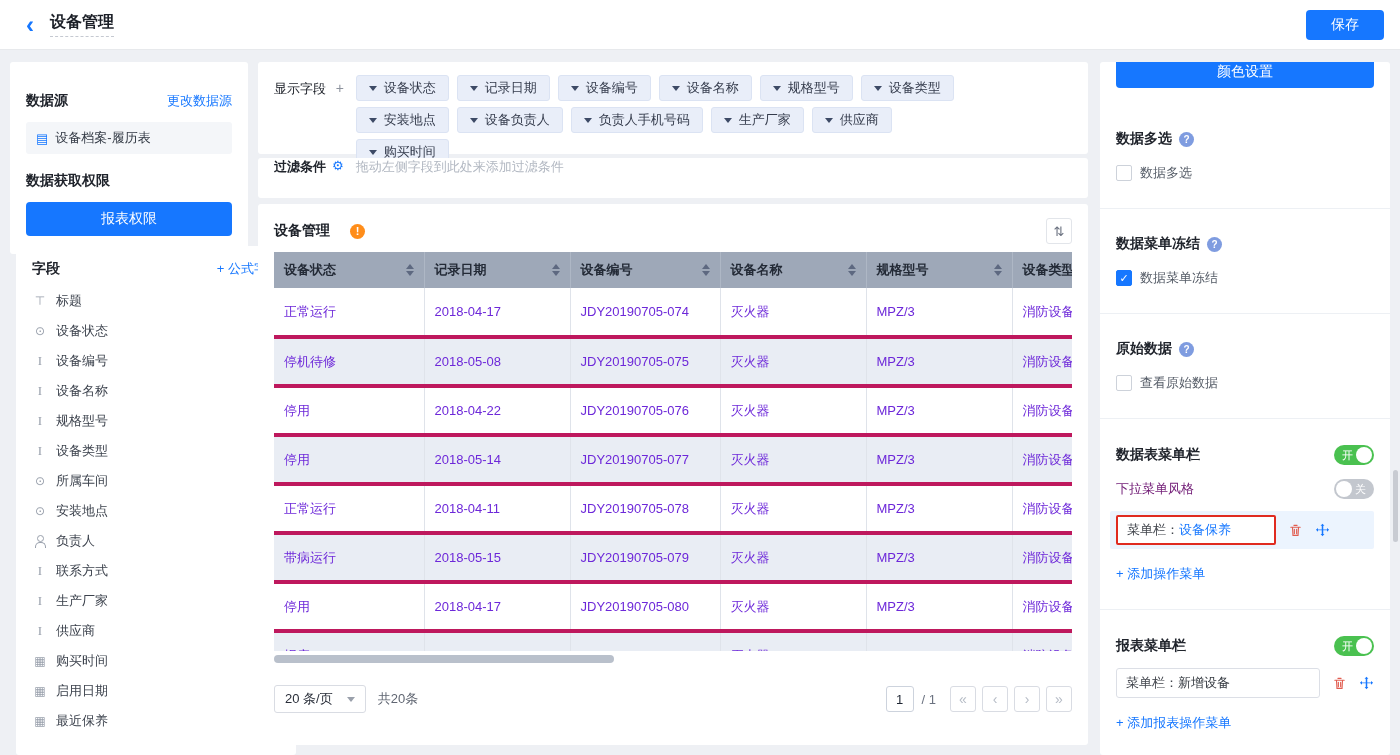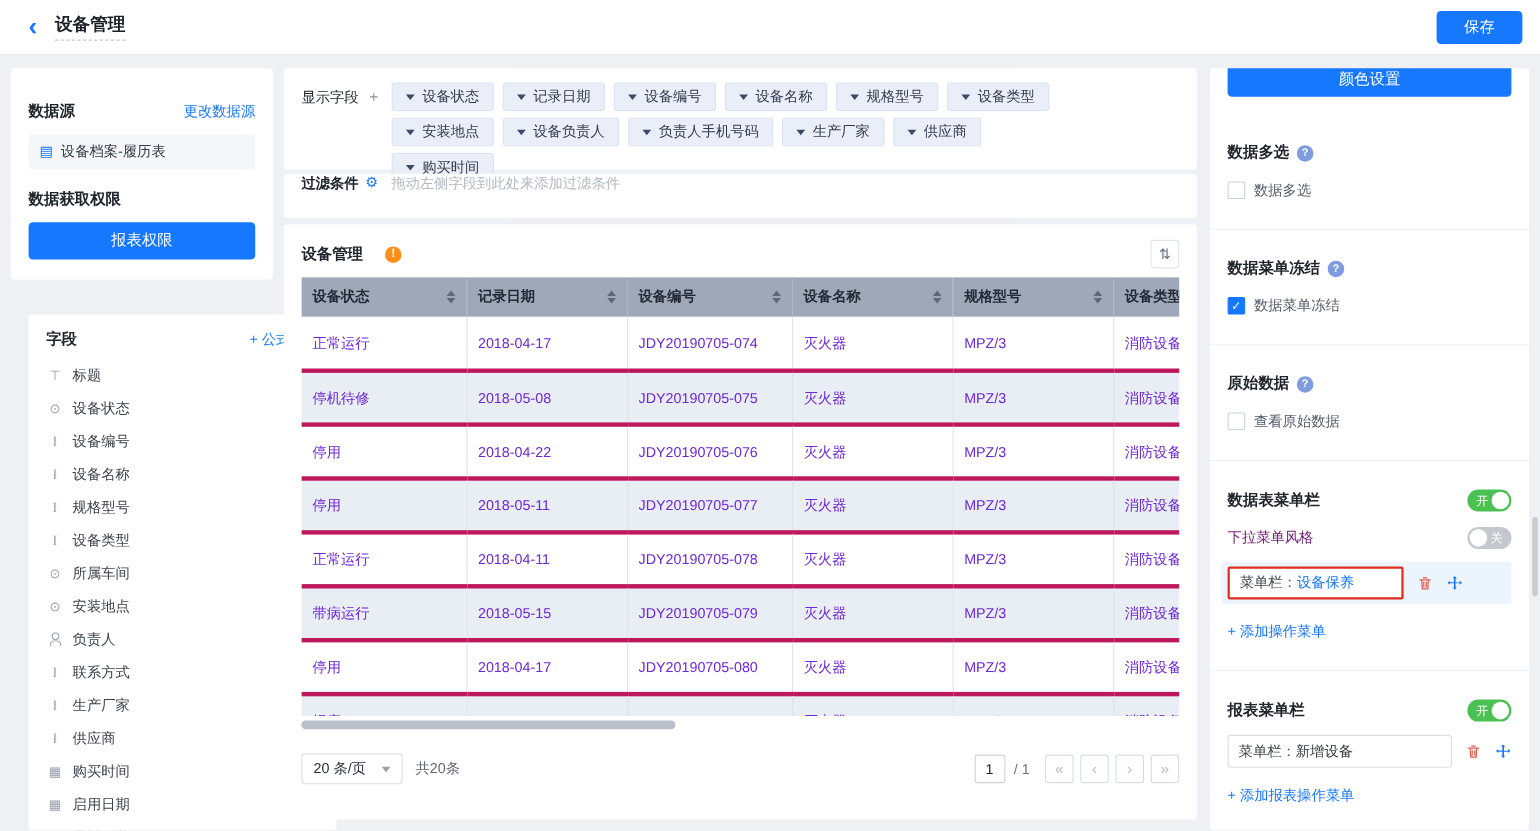--- a/index.html
+++ b/index.html
@@ -15,21 +15,21 @@
   .title { font-size:16px; font-weight:bold; color:#1b1f27; border-bottom:1px dashed #c5c9d1; padding-bottom:3px; cursor:text; }
   .save { margin-left:auto; width:78px; height:30px; background:#1677ff; color:#fff; border:none; border-radius:4px; font-size:14px; cursor:pointer; }
 
   
   .left-card1 { left:10px; top:62px; width:238px; padding:30px 16px 18px; }
   .sec-title { font-size:14px; font-weight:bold; color:#20242c; }
   .ds-item { margin-top:12px; height:32px; background:#f4f6f9; border-radius:3px; display:flex; align-items:center; padding:0 10px; font-size:13px; color:#333a45; cursor:pointer; }
   .doc { color:#1677ff; font-size:13px; margin-right:7px; }
   .mt18 { margin-top:18px; }
   .primary-btn { display:block; width:100%; height:34px; margin-top:12px; background:#1677ff; color:#fff; border:none; border-radius:4px; font-size:14px; cursor:pointer; }
-  .left-card2 { left:26px; top:246px; width:280px; bottom:0; padding:14px 16px; overflow:hidden;margin-top:40px; }
+  .left-card2 { left:16px; top:246px; width:280px; bottom:0; padding:14px 16px; overflow:hidden; }
   .field-list { margin-top:8px; }
   .field-item { display:flex; align-items:center; height:30px; cursor:grab; }
   .ficon { width:16px; display:inline-flex; justify-content:center; align-items:center; color:#99a0ac; font-size:12px; }
   .ficon-text { font-family:"Liberation Serif","DejaVu Serif",serif; font-size:13px; }
   .icon-person { position:relative; width:16px; height:16px; }
   .icon-person::before { content:""; position:absolute; top:2px; left:5px; width:5px; height:5px; border:1px solid #99a0ac; border-radius:50%; }
   .icon-person::after { content:""; position:absolute; bottom:1px; left:3px; width:9px; height:5px; border:1px solid #99a0ac; border-bottom:none; border-radius:5px 5px 0 0; }
   .flabel { font-size:13px; color:#3c424d; margin-left:8px; }
 
   
@@ -354,21 +354,21 @@
           <tr>
             <td>停用</td>
             <td>2018-04-22</td>
             <td>JDY20190705-076</td>
             <td>灭火器</td>
             <td>MPZ/3</td>
             <td>消防设备</td>
           </tr>
           <tr>
             <td>停用</td>
-            <td>2018-05-11</td>
+            <td>2018-05-14</td>
             <td>JDY20190705-077</td>
             <td>灭火器</td>
             <td>MPZ/3</td>
             <td>消防设备</td>
           </tr>
           <tr>
             <td>正常运行</td>
             <td>2018-04-11</td>
             <td>JDY20190705-078</td>
             <td>灭火器</td>

